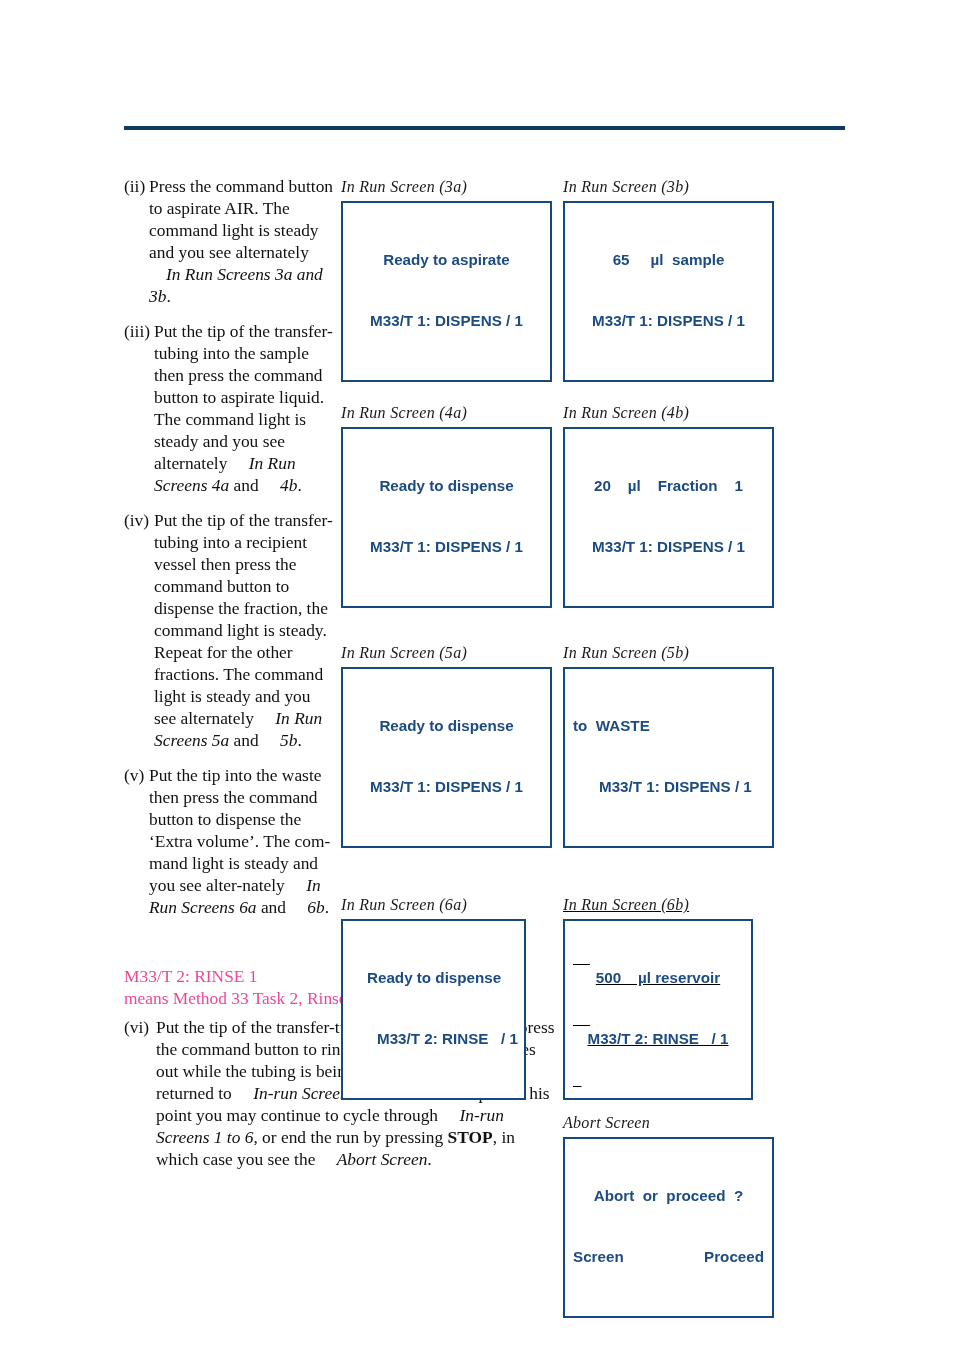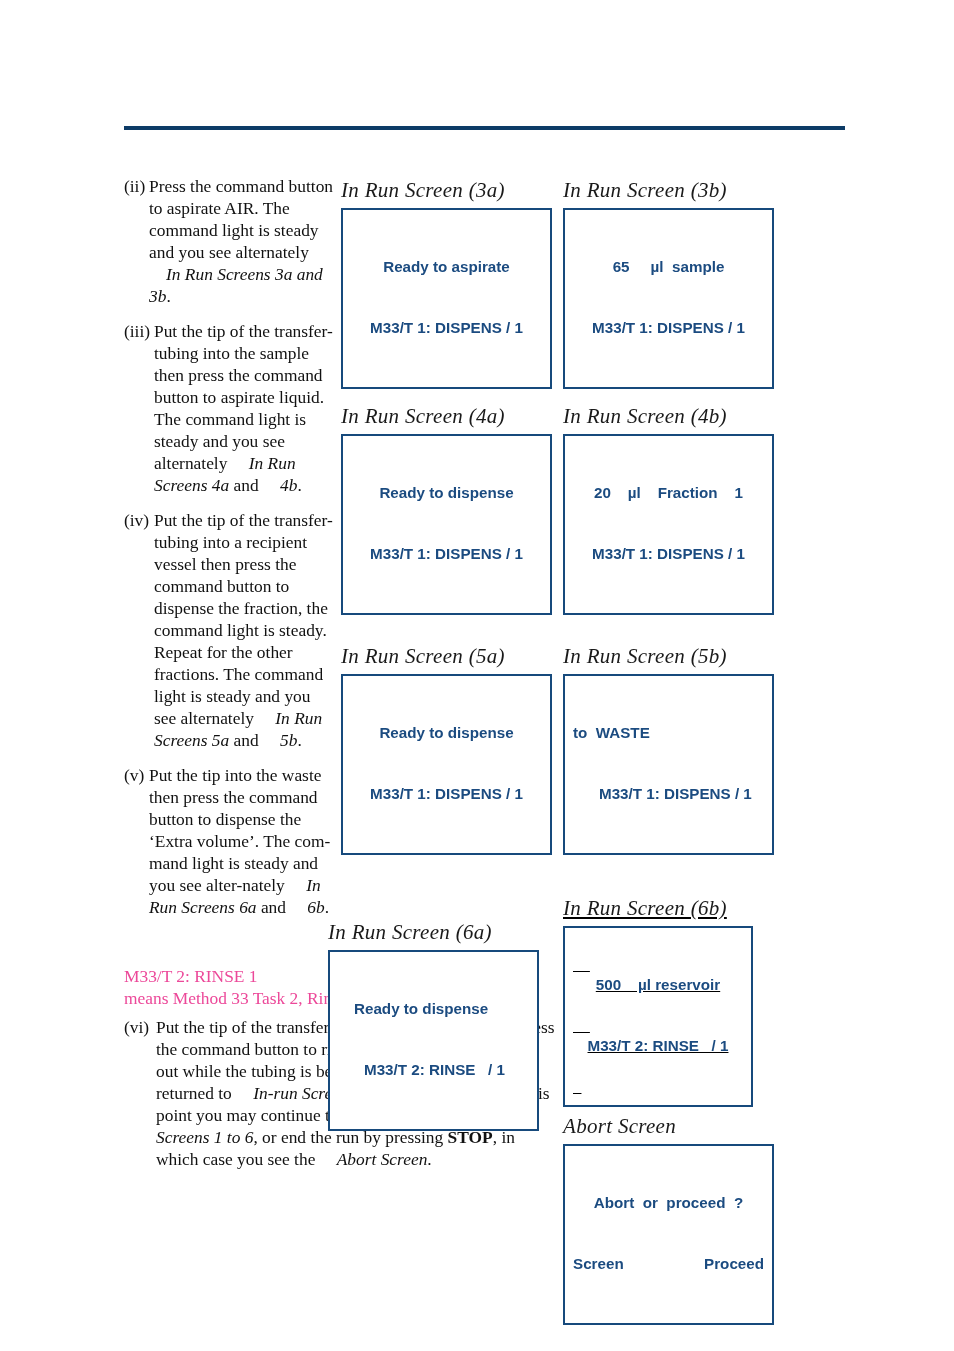--- a/index.html
+++ b/index.html
@@ -77,21 +77,21 @@
   .wide-para .marker { flex: 0 0 auto; width: 32px; }
   .wide-para .ptext  { flex: 1 1 auto; }
 
   
   .fig {
     position: absolute;
   }
   .fig-caption {
     font-family: "Liberation Serif", serif;
     font-style: italic;
-    font-size: 21px;
+    font-size: 16px;
     color: #1a1a1a;
     margin-bottom: 5px;
     white-space: nowrap;
     letter-spacing: 0.3px;
   }
   .lcd {
     border: 2px solid #174a7c;
     background: #ffffff;
     box-sizing: border-box;
     padding: 7px 8px 8px 8px;
@@ -190,21 +190,21 @@
 </div>
 
 <div class="fig" style="left:563px; top:644px; width:211px;">
   <div class="fig-caption">In Run Screen (5b)</div>
   <div class="lcd">
     <span class="ln left">to  WASTE</span>
     <span class="ln left indent-2">M33/T 1: DISPENS / 1</span>
   </div>
 </div>
 
-<div class="fig" style="left:328px; top:896px; width:211px;margin-top:24px;">
+<div class="fig" style="left:341px; top:896px; width:185px;">
   <div class="fig-caption">In Run Screen (6a)</div>
   <div class="lcd">
     <span class="ln left indent-1">Ready to dispense</span>
     <span class="ln left indent-2">M33/T 2: RINSE   / 1</span>
   </div>
 </div>
 
 <div class="fig" style="left:563px; top:896px; width:190px;text-decoration:underline;">
   <div class="fig-caption">In Run Screen (6b)</div>
   <div class="lcd center">

